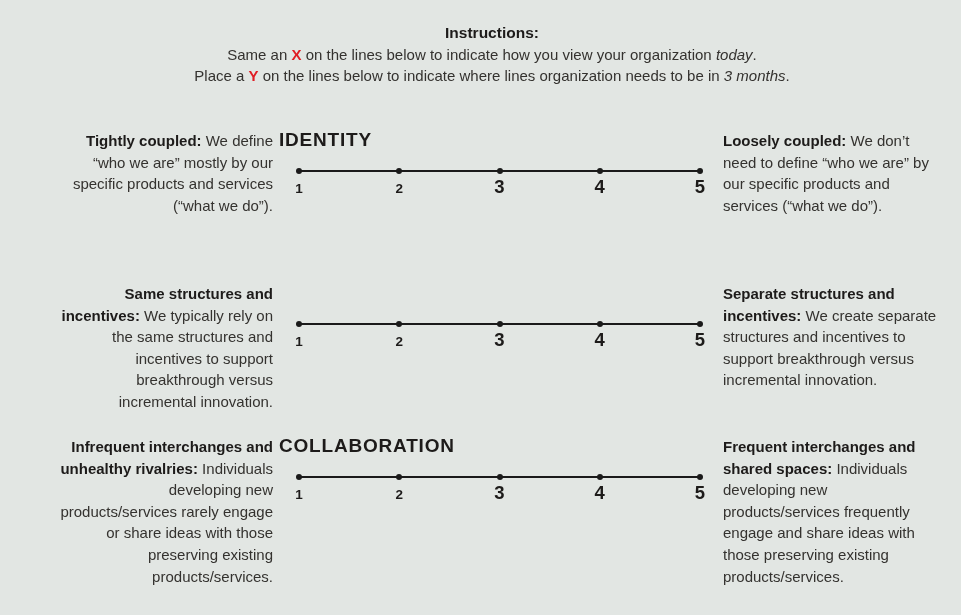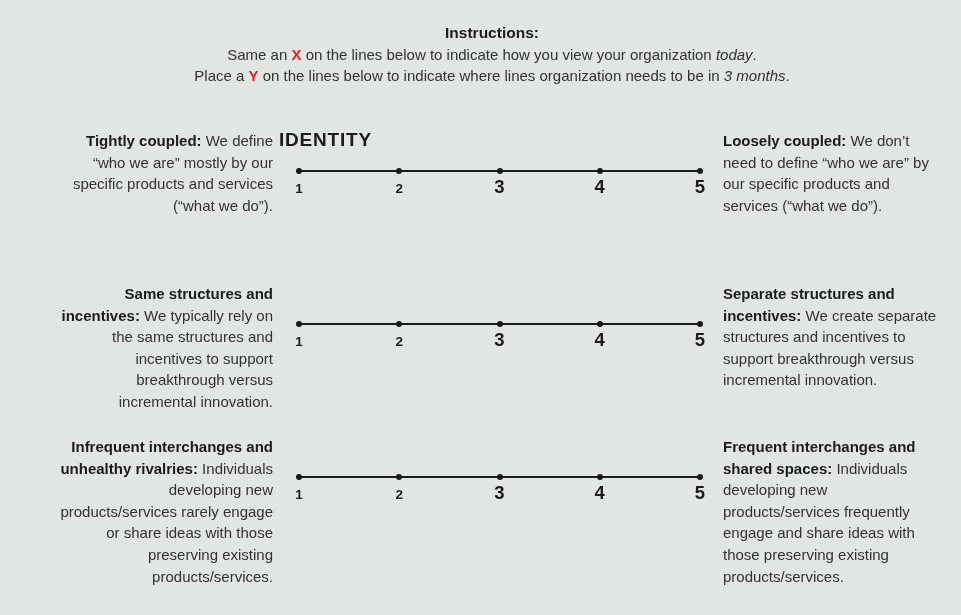--- a/index.html
+++ b/index.html
@@ -153,20 +153,21 @@
   <div class="side side-right">
     <span class="lead">Separate structures and incentives:</span><span> We create separate structures and incentives to support breakthrough versus incremental innovation.</span>
   </div>
 </section>
 
 <section class="row row-collaboration">
   <div class="side side-left">
     <span class="lead">Infrequent interchanges and unhealthy rivalries:</span><span> Individuals developing new products/services rarely engage or share ideas with those preserving existing products/services.</span>
   </div>
   <div class="center">
+    <h2 class="scale-title">COLLABORATION</h2>
     <div class="scale-line">
       <span class="dot dot-0"></span>
       <span class="dot dot-1"></span>
       <span class="dot dot-2"></span>
       <span class="dot dot-3"></span>
       <span class="dot dot-4"></span>
       <span class="num num-small num-0">1</span>
       <span class="num num-small num-1">2</span>
       <span class="num num-2">3</span>
       <span class="num num-3">4</span>

